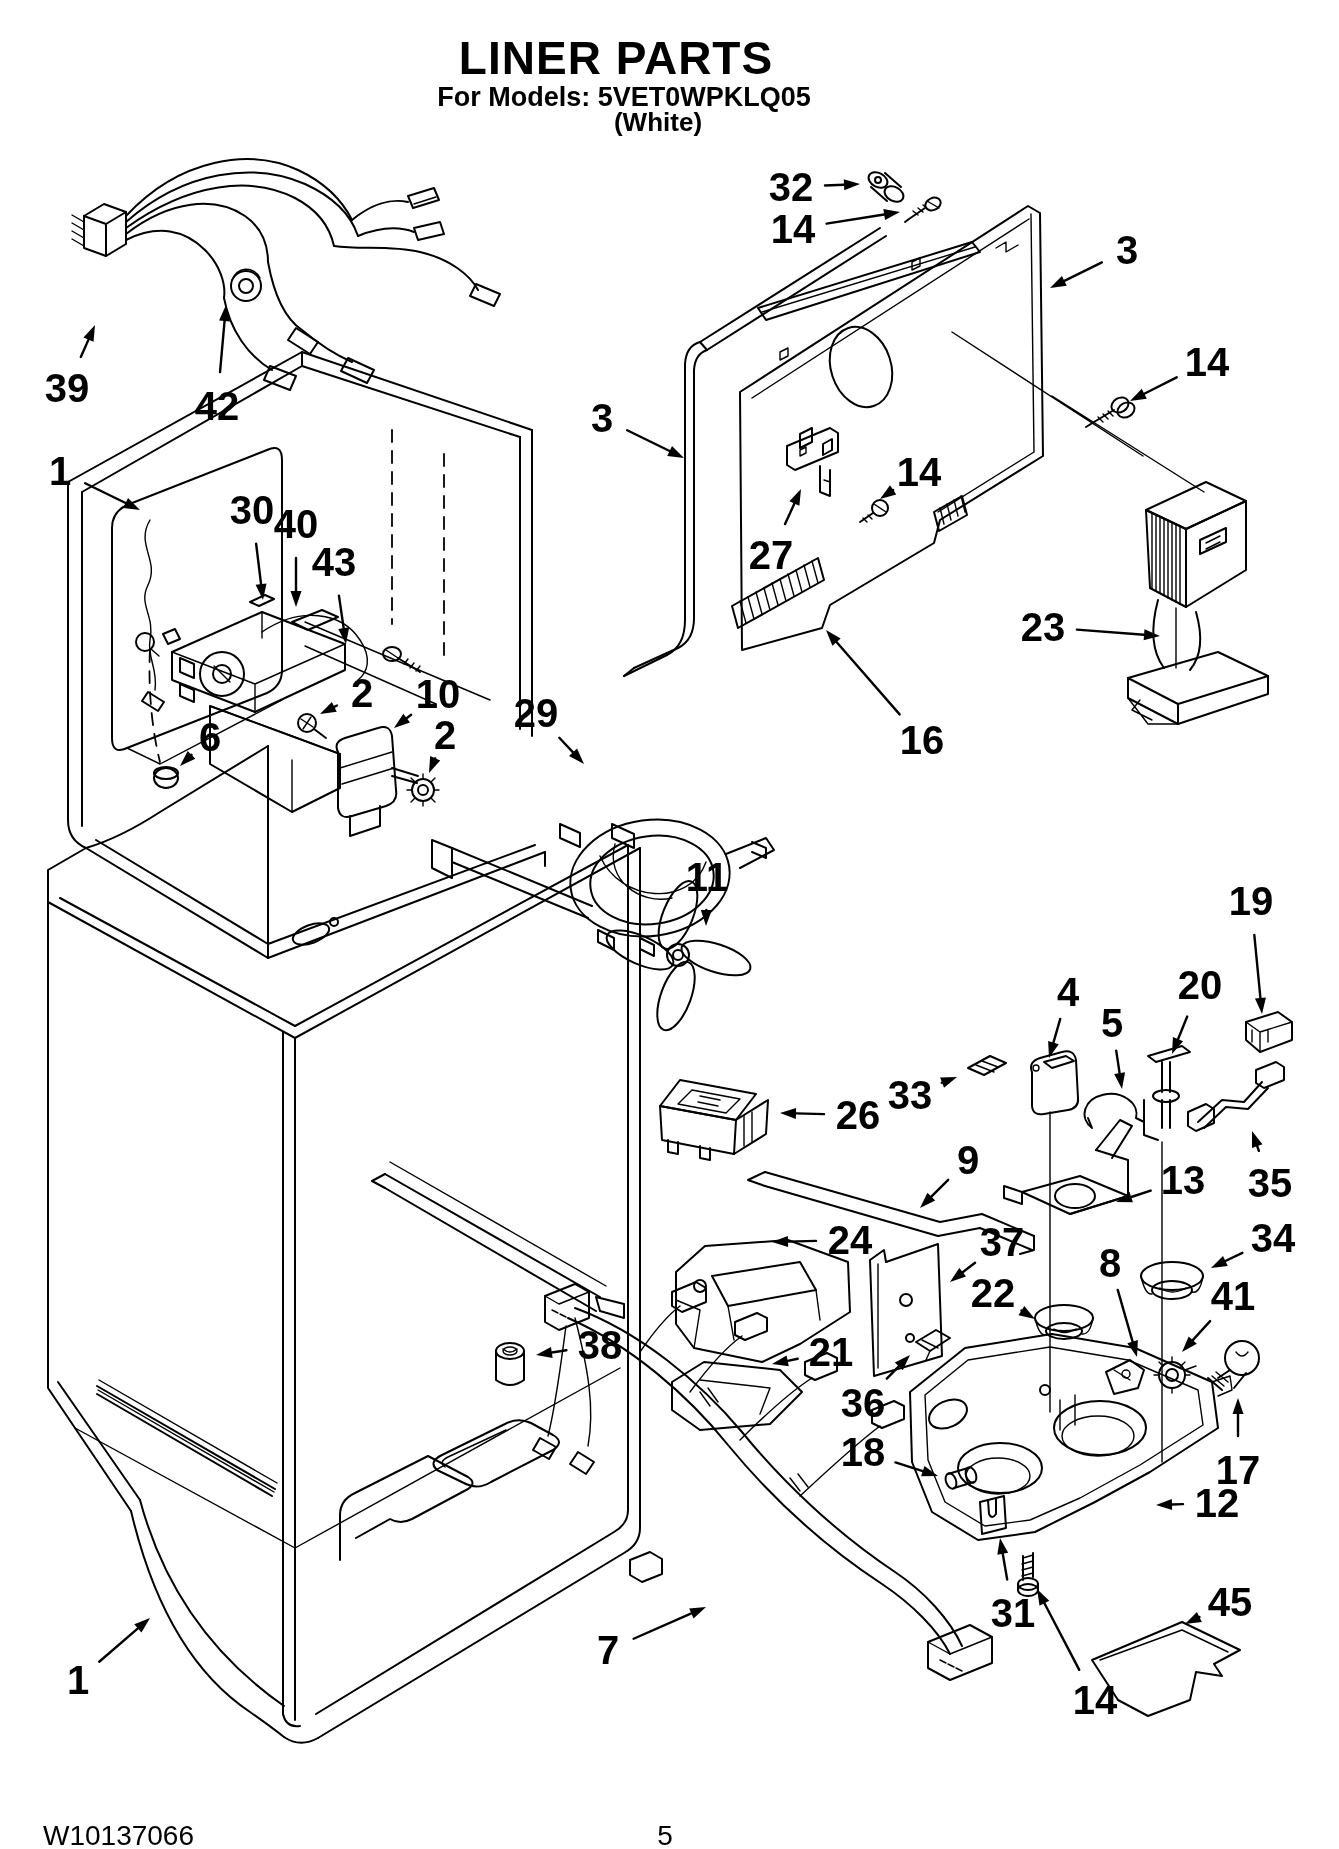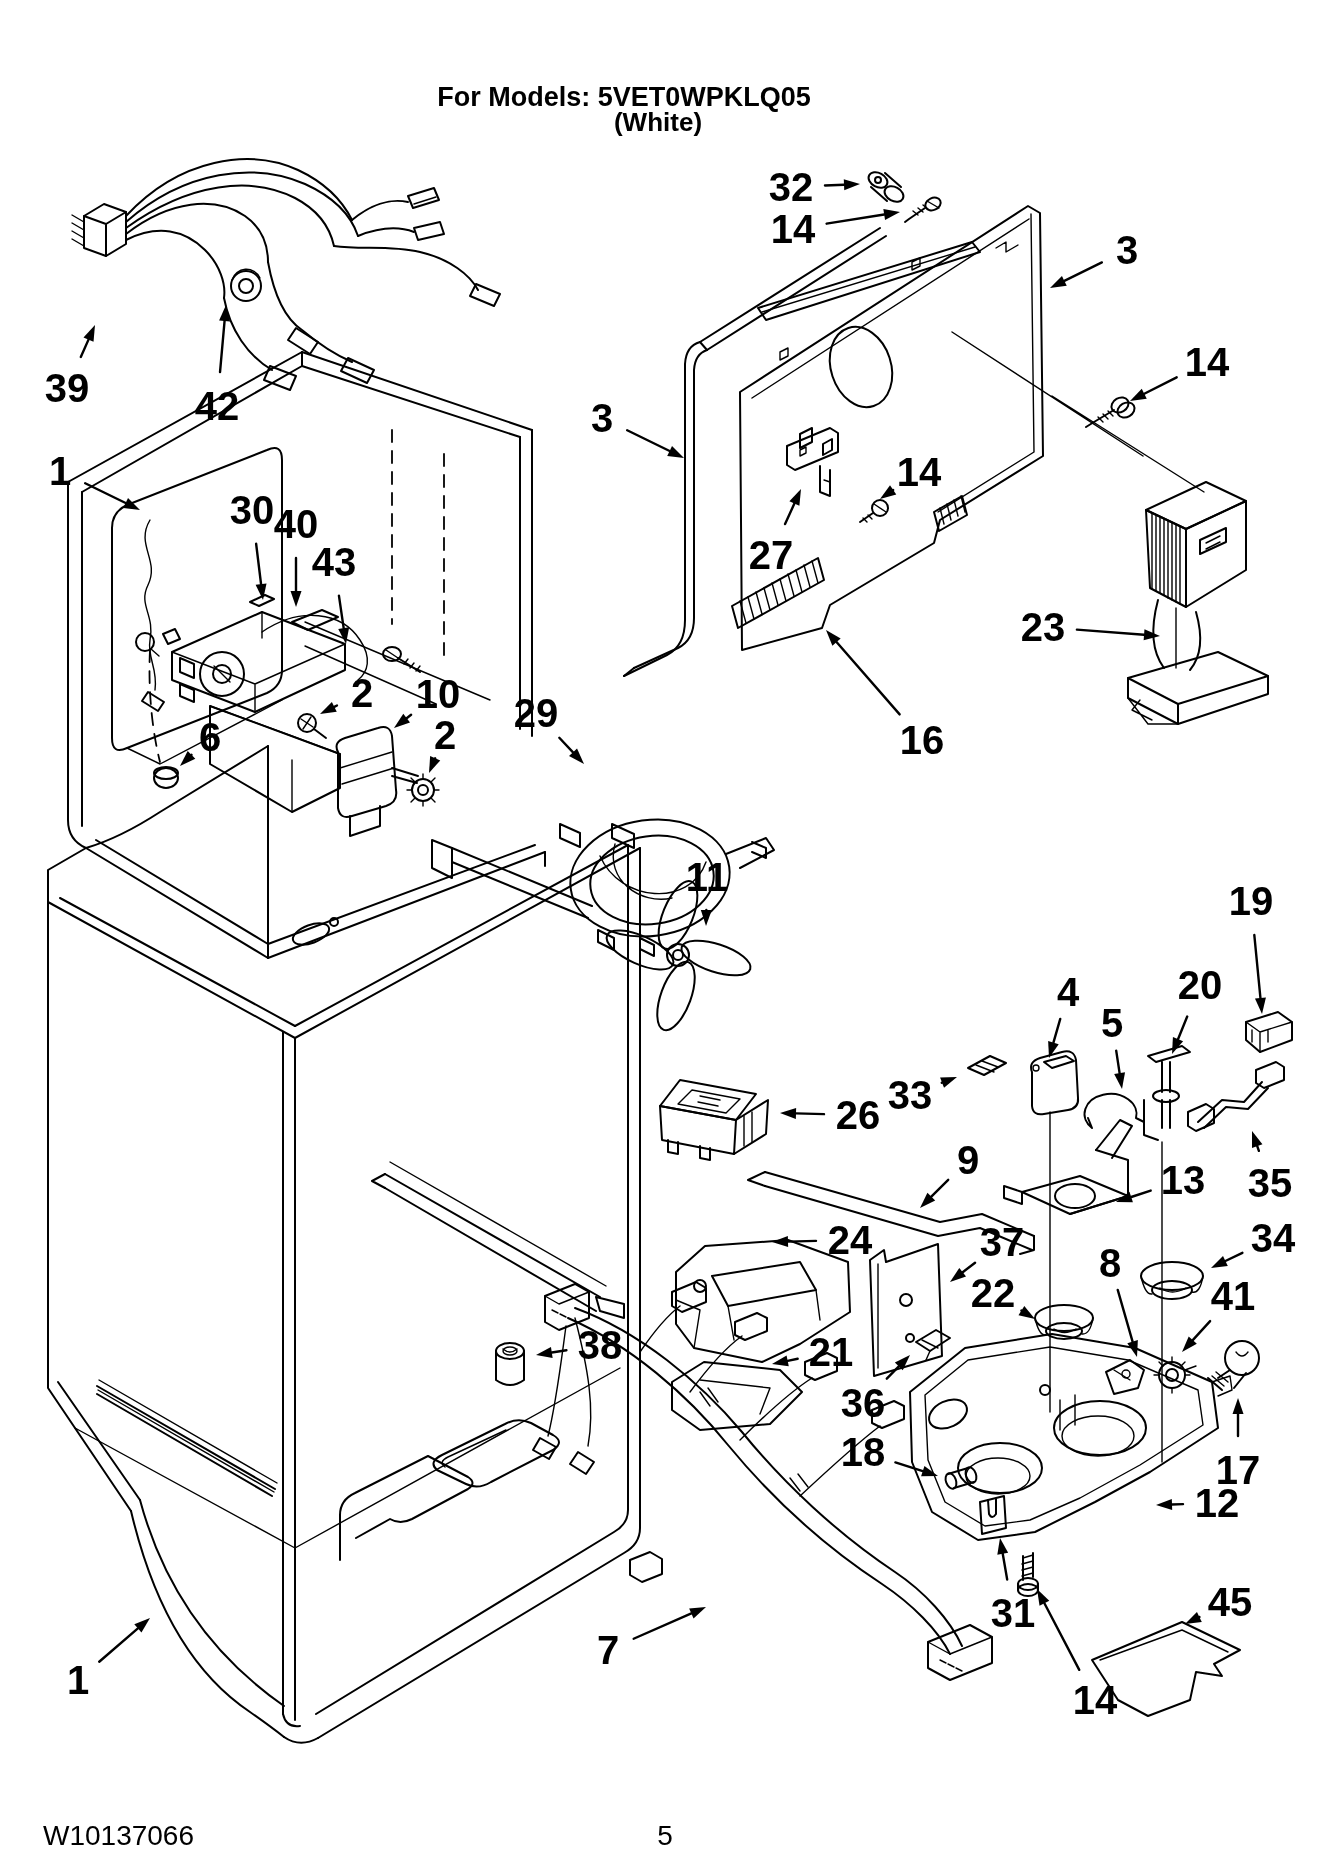--- a/index.html
+++ b/index.html
@@ -30,20 +30,21 @@
   svg.diagram text.callout{
     font-family:"Liberation Sans",sans-serif;font-size:40px;font-weight:bold;
     fill:#000;stroke:none;text-anchor:middle;
   }
 </style>
 </head>
 <body>
 
 <div class="sheet">
 
+  <div class="abs page-title" style="left:616px;top:58px;">LINER PARTS</div>
   <div class="abs models-line" style="left:624px;top:97px;">For Models: 5VET0WPKLQ05</div>
   <div class="abs color-note" style="left:658px;top:122px;">(White)</div>
   <div class="abs doc-number" style="left:43px;top:1836px;">W10137066</div>
   <div class="abs page-number" style="left:665px;top:1836px;">5</div>
 
   <svg class="diagram" width="1339" height="1849" viewBox="0 0 1339 1849">
 
     <g>
       <path d="M84,248 L84,216 L104,204 L126,212 L126,244 L106,256 Z"></path>
       <path d="M106,256 L106,224 L84,216 M106,224 L126,212"></path>

